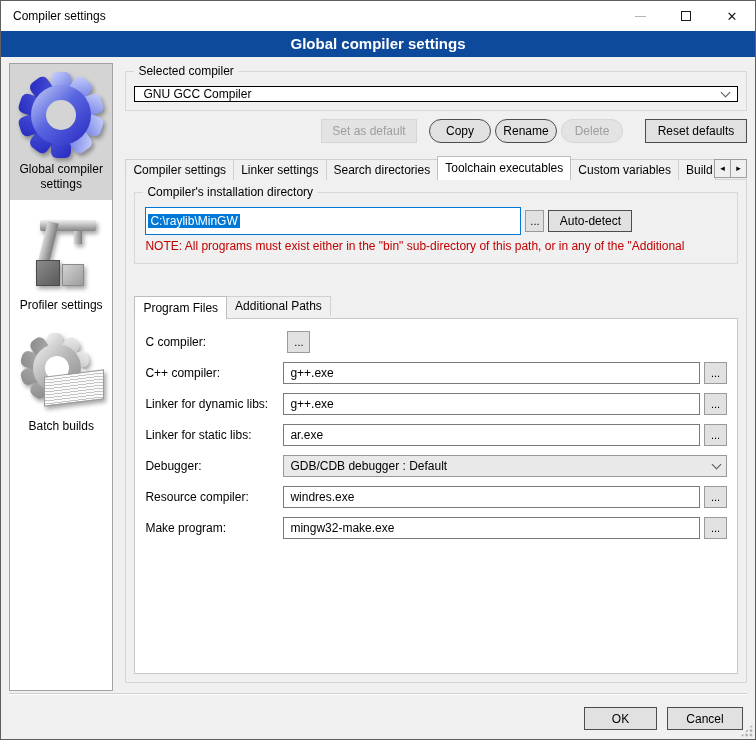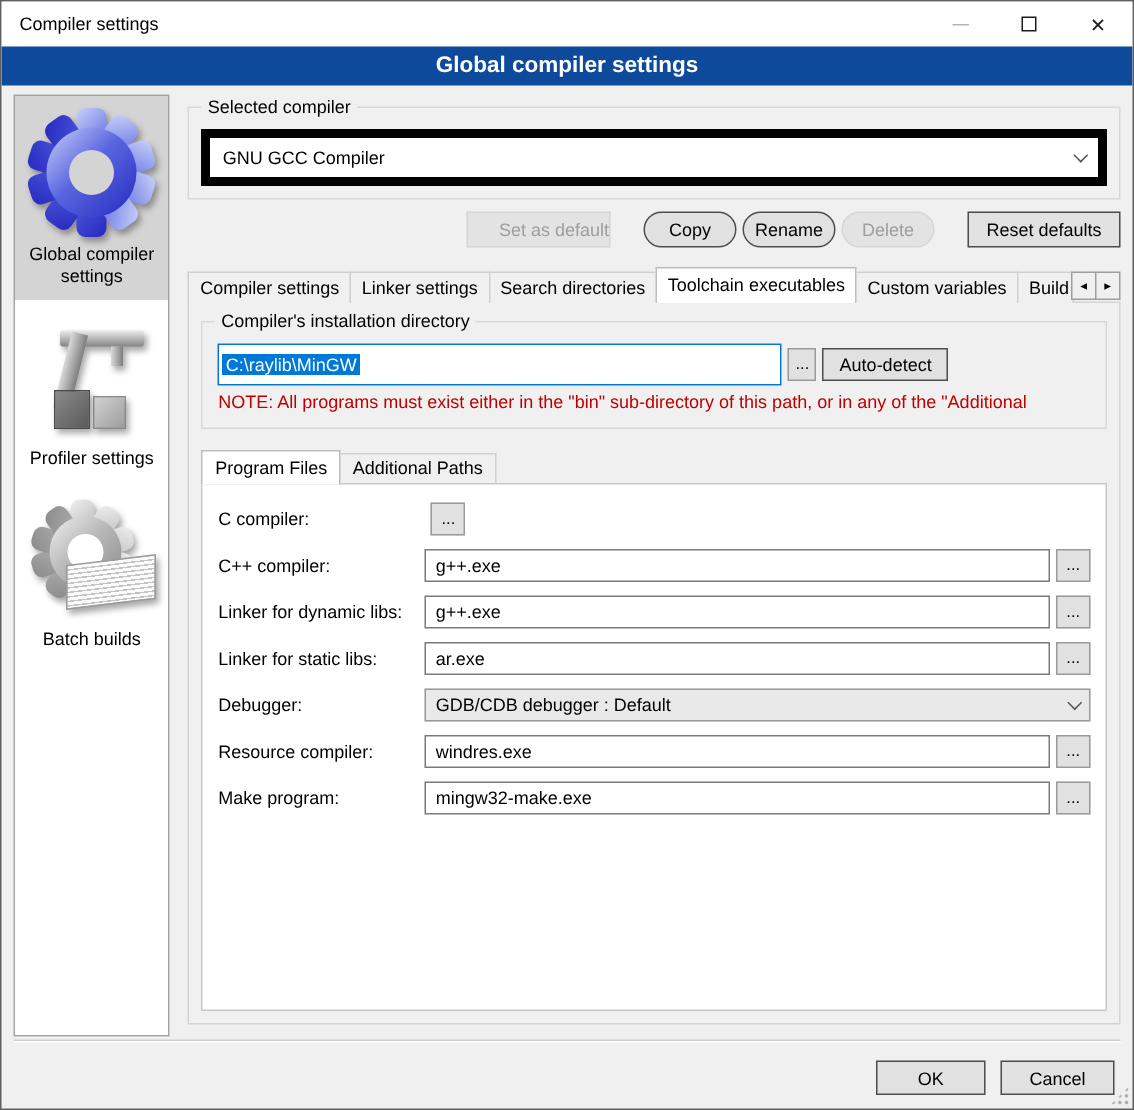--- a/index.html
+++ b/index.html
@@ -69,31 +69,31 @@
   .cube-l { position:absolute; left:44px; top:56px; width:22px; height:22px;
            background:linear-gradient(135deg,#d2d2d2,#9d9d9d); border:1px solid #8a8a8a; }
 
   
   .main { flex:1; margin-left:12px; display:flex; flex-direction:column; }
 
   .groupbox { position:relative; border:1px solid #d8d8d8; }
   .legend { position:absolute; top:-8px; left:8px; background:#f0f0f0; padding:0 4px; }
 
   .gb-compiler { margin-top:8px; padding:14px 8px 8px; }
-  .combo { height:38px; border:6px solid #000000; background:#fff;
+  .combo { height:16px; border:1px solid #000000; background:#fff;
            display:flex; align-items:center; padding:0 8px; }
   .chev { width:7px; height:7px; border-right:1.5px solid #555; border-bottom:1.5px solid #555;
           transform:rotate(45deg); margin-left:auto; margin-top:-4px; }
 
   .btnrow { display:flex; justify-content:flex-end; align-items:center;
             gap:4px; margin:8px 0 13px; }
   .btn { height:24px; padding:0 12px; background:#e1e1e1; border:1px solid #4d4d4d;
          font-family:inherit; font-size:12px; }
   .btn.disabled { color:#9e9e9e; border-color:#d6d6d6; background:#e3e3e3; }
-  .btn.set-default { width:96px; margin-right:18px; padding:0;text-align:right; }
+  .btn.set-default { width:96px; margin-right:8px; padding:0; }
   .btn.small { width:62px; padding:0;border-radius:12px; }
   .btn.reset { width:102px; margin-left:18px; padding:0; }
 
   .tabrow { display:flex; align-items:flex-end; height:24px; position:relative;
             z-index:2; margin-bottom:-1px; }
   .tab { height:21px; line-height:20px; padding:0 7px; background:#f0f0f0;
          border:1px solid #d0d0d0; border-bottom:none; margin-right:-1px;
          white-space:nowrap; }
   .tab.active { height:24px; line-height:23px; background:#fff; border-color:#bdbdbd;
                 position:relative; z-index:3; }
@@ -109,22 +109,22 @@
   .install-row { display:flex; align-items:center; }
   .path-input { width:376px; height:22px; border:1px solid #0078d7; background:#fff;
                 display:flex; align-items:center; padding:13px 2px; overflow:hidden; }
   .path-sel { background:#0078d7; color:#fff; padding:0 2px; white-space:pre; }
   .mini-btn { width:19px; height:22px; margin-left:4px; background:#e1e1e1;
               border:1px solid #9a9a9a; font-size:11px; line-height:1; font-family:inherit; }
   .autodetect { height:22px; width:84px; margin-left:4px; background:#e1e1e1;
               border:1px solid #4d4d4d; font-family:inherit; font-size:12px; }
   .note { color:#c00000; margin:4px 0 6px; white-space:nowrap; overflow:hidden; }
 
-  .subtabrow { display:flex; align-items:center; height:23px; margin-bottom:-1px;
-               position:relative; z-index:2; }
+  .subtabrow { display:flex; align-items:flex-start; height:23px; margin-bottom:-1px;
+               position:relative; z-index:2;margin-top:18px; }
   .subtab { height:20px; line-height:19px; padding:0 8px; background:#f0f0f0;
             border:1px solid #d0d0d0; border-bottom:none; margin-right:-1px; }
   .subtab.active { height:23px; line-height:22px; background:#fff; border-color:#bdbdbd;
                    position:relative; z-index:3; }
   .subpanel { flex:1; background:#fff; border:1px solid #c8c8c8; padding:12px 10px 0; }
 
   .frow { display:flex; align-items:center; margin-bottom:9px; height:22px; }
   .flabel { width:138px; }
   .finput { flex:1; height:22px; border:1px solid #7a7a7a; background:#fff;
             padding:0 6px; font-family:inherit; font-size:12px; }

